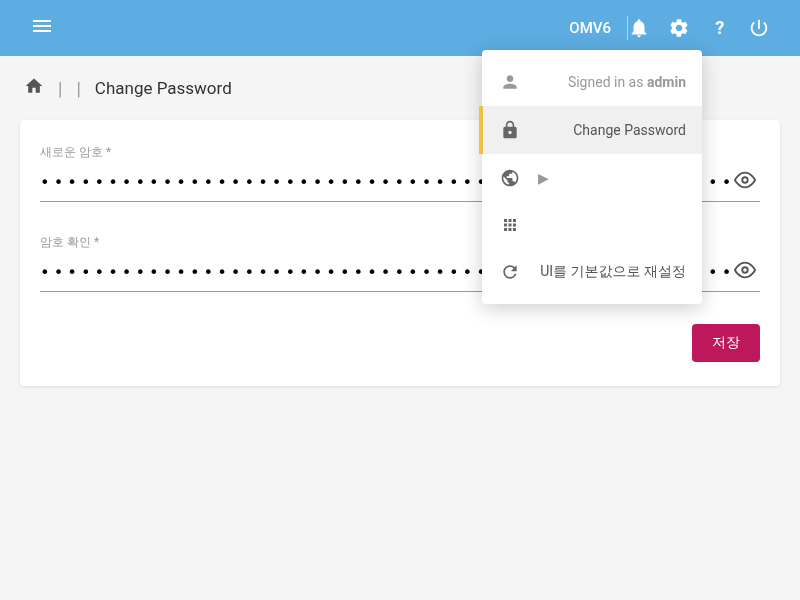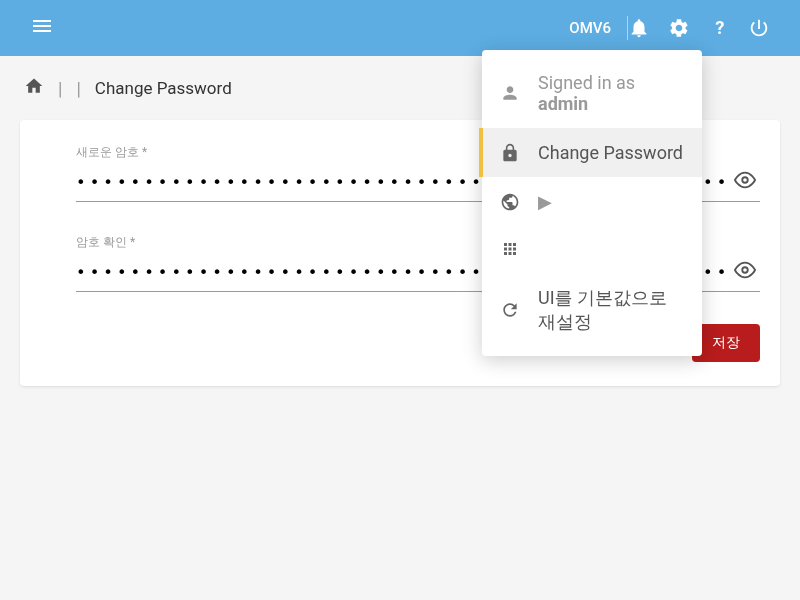--- a/index.html
+++ b/index.html
@@ -65,21 +65,20 @@
     .content-card {
       background: white;
       margin: 0 20px;
       border-radius: 4px;
       box-shadow: 0 1px 3px rgba(0,0,0,0.1);
       padding: 24px 20px;
     }
     .form-field {
       margin-bottom: 32px;
       position: relative;
-      margin-left: 36px;
     }
     .form-label {
       font-size: 12px;
       color: #999;
       margin-bottom: 4px;
       display: block;
     }
     .form-input-wrap {
       display: flex;
       align-items: center;
@@ -99,21 +98,21 @@
       cursor: pointer;
       color: #666;
       padding: 4px;
     }
     .button-row {
       display: flex;
       justify-content: flex-end;
       gap: 10px;
     }
     .btn-save {
-      background: #b91c1c;
+      background: #be185d;
       color: white;
       border: none;
       border-radius: 4px;
       padding: 10px 20px;
       font-size: 14px;
       cursor: pointer;
     }
     .dropdown-menu {
       position: absolute;
       top: 50px;
@@ -124,22 +123,23 @@
       box-shadow: 0 4px 20px rgba(0,0,0,0.2);
       padding: 8px 0;
       z-index: 100;
     }
     .menu-item {
       display: flex;
       align-items: center;
       padding: 14px 16px;
       cursor: pointer;
       color: #555;
-      font-size: 18px;
+      font-size: 14px;
       position: relative;
+      text-align: right;
     }
     .menu-item.highlighted {
       background: #f0f0f0;
     }
     .menu-item.highlighted::before {
       content: "";
       position: absolute;
       left: -3px;
       top: 0;
       bottom: 0;

